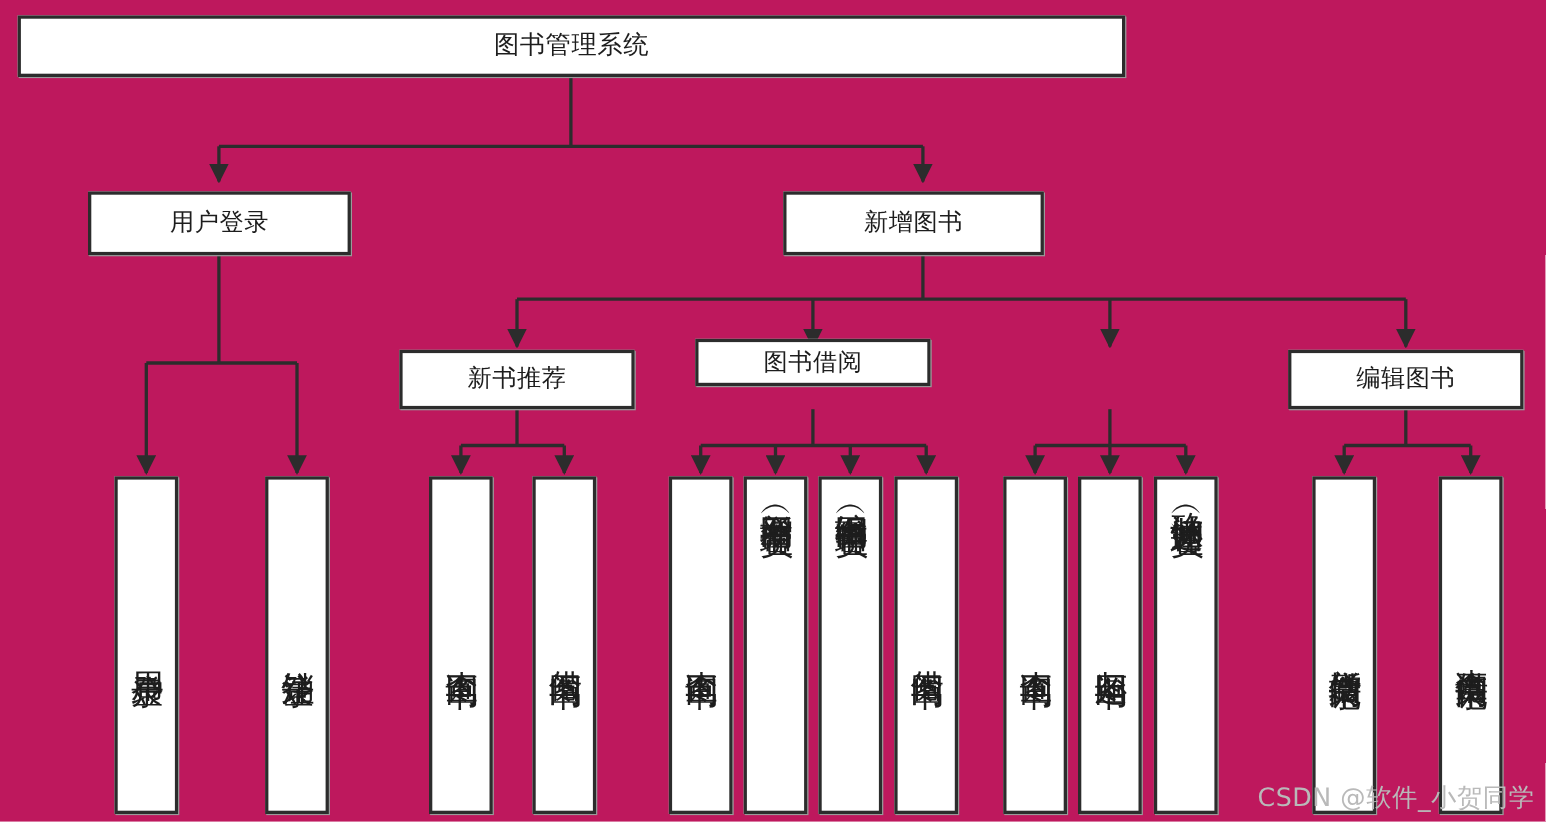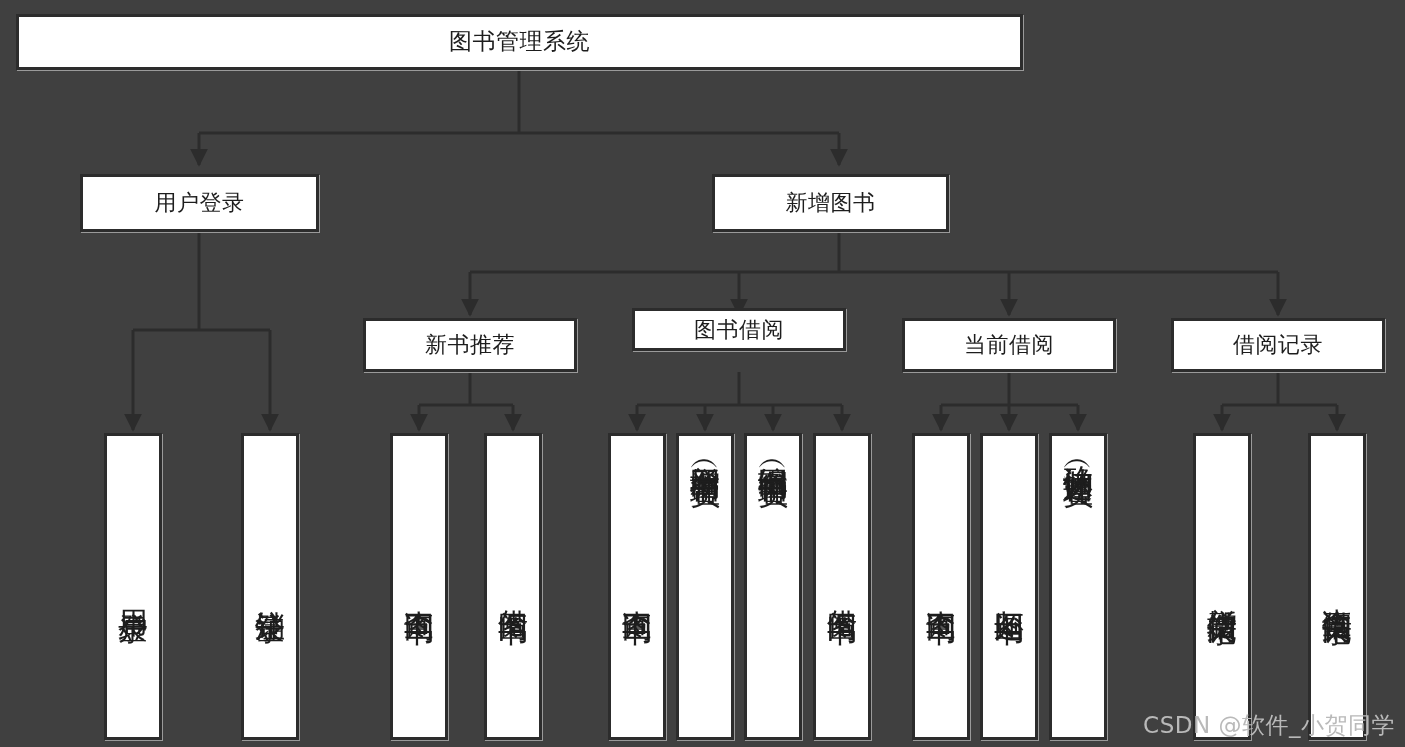--- a/index.html
+++ b/index.html
@@ -8,21 +8,21 @@
     padding: 0;
     background: #ffffff;
   }
   body {
     font-family: "DejaVu Sans", "Liberation Sans", sans-serif;
   }
   #canvas {
     position: relative;
     width: 1405px;
     height: 747px;
-    background: #404040;
+    background: #be185d;
     overflow: hidden;
   }
   #edges {
     position: absolute;
     left: 0;
     top: 0;
     width: 1405px;
     height: 747px;
     pointer-events: none;
   }
@@ -145,25 +145,22 @@
   <div class="node h" style="left:712px; top:174px; width:237px; height:58px;">
     <span class="label">新增图书</span>
   </div>
 
   <div class="node h" style="left:363px; top:318px; width:214px; height:54px;">
     <span class="label">新书推荐</span>
   </div>
   <div class="node h" style="left:632px; top:308px; width:214px; height:43px;">
     <span class="label">图书借阅</span>
   </div>
-  <div class="node h" style="left:902px; top:318px; width:214px; height:54px;">
-    <span class="label">当前借阅</span>
-  </div>
   <div class="node h" style="left:1171px; top:318px; width:214px; height:54px;">
-    <span class="label">借阅记录</span>
+    <span class="label">编辑图书</span>
   </div>
 
   <div class="node v center" style="left:104px; top:433px; width:58px; height:307px;">
     <span class="label">用户登录</span>
   </div>
   <div class="node v center" style="left:241px; top:433px; width:58px; height:307px;">
     <span class="label">注销登录</span>
   </div>
 
   <div class="node v center" style="left:390px; top:433px; width:58px; height:307px;">

